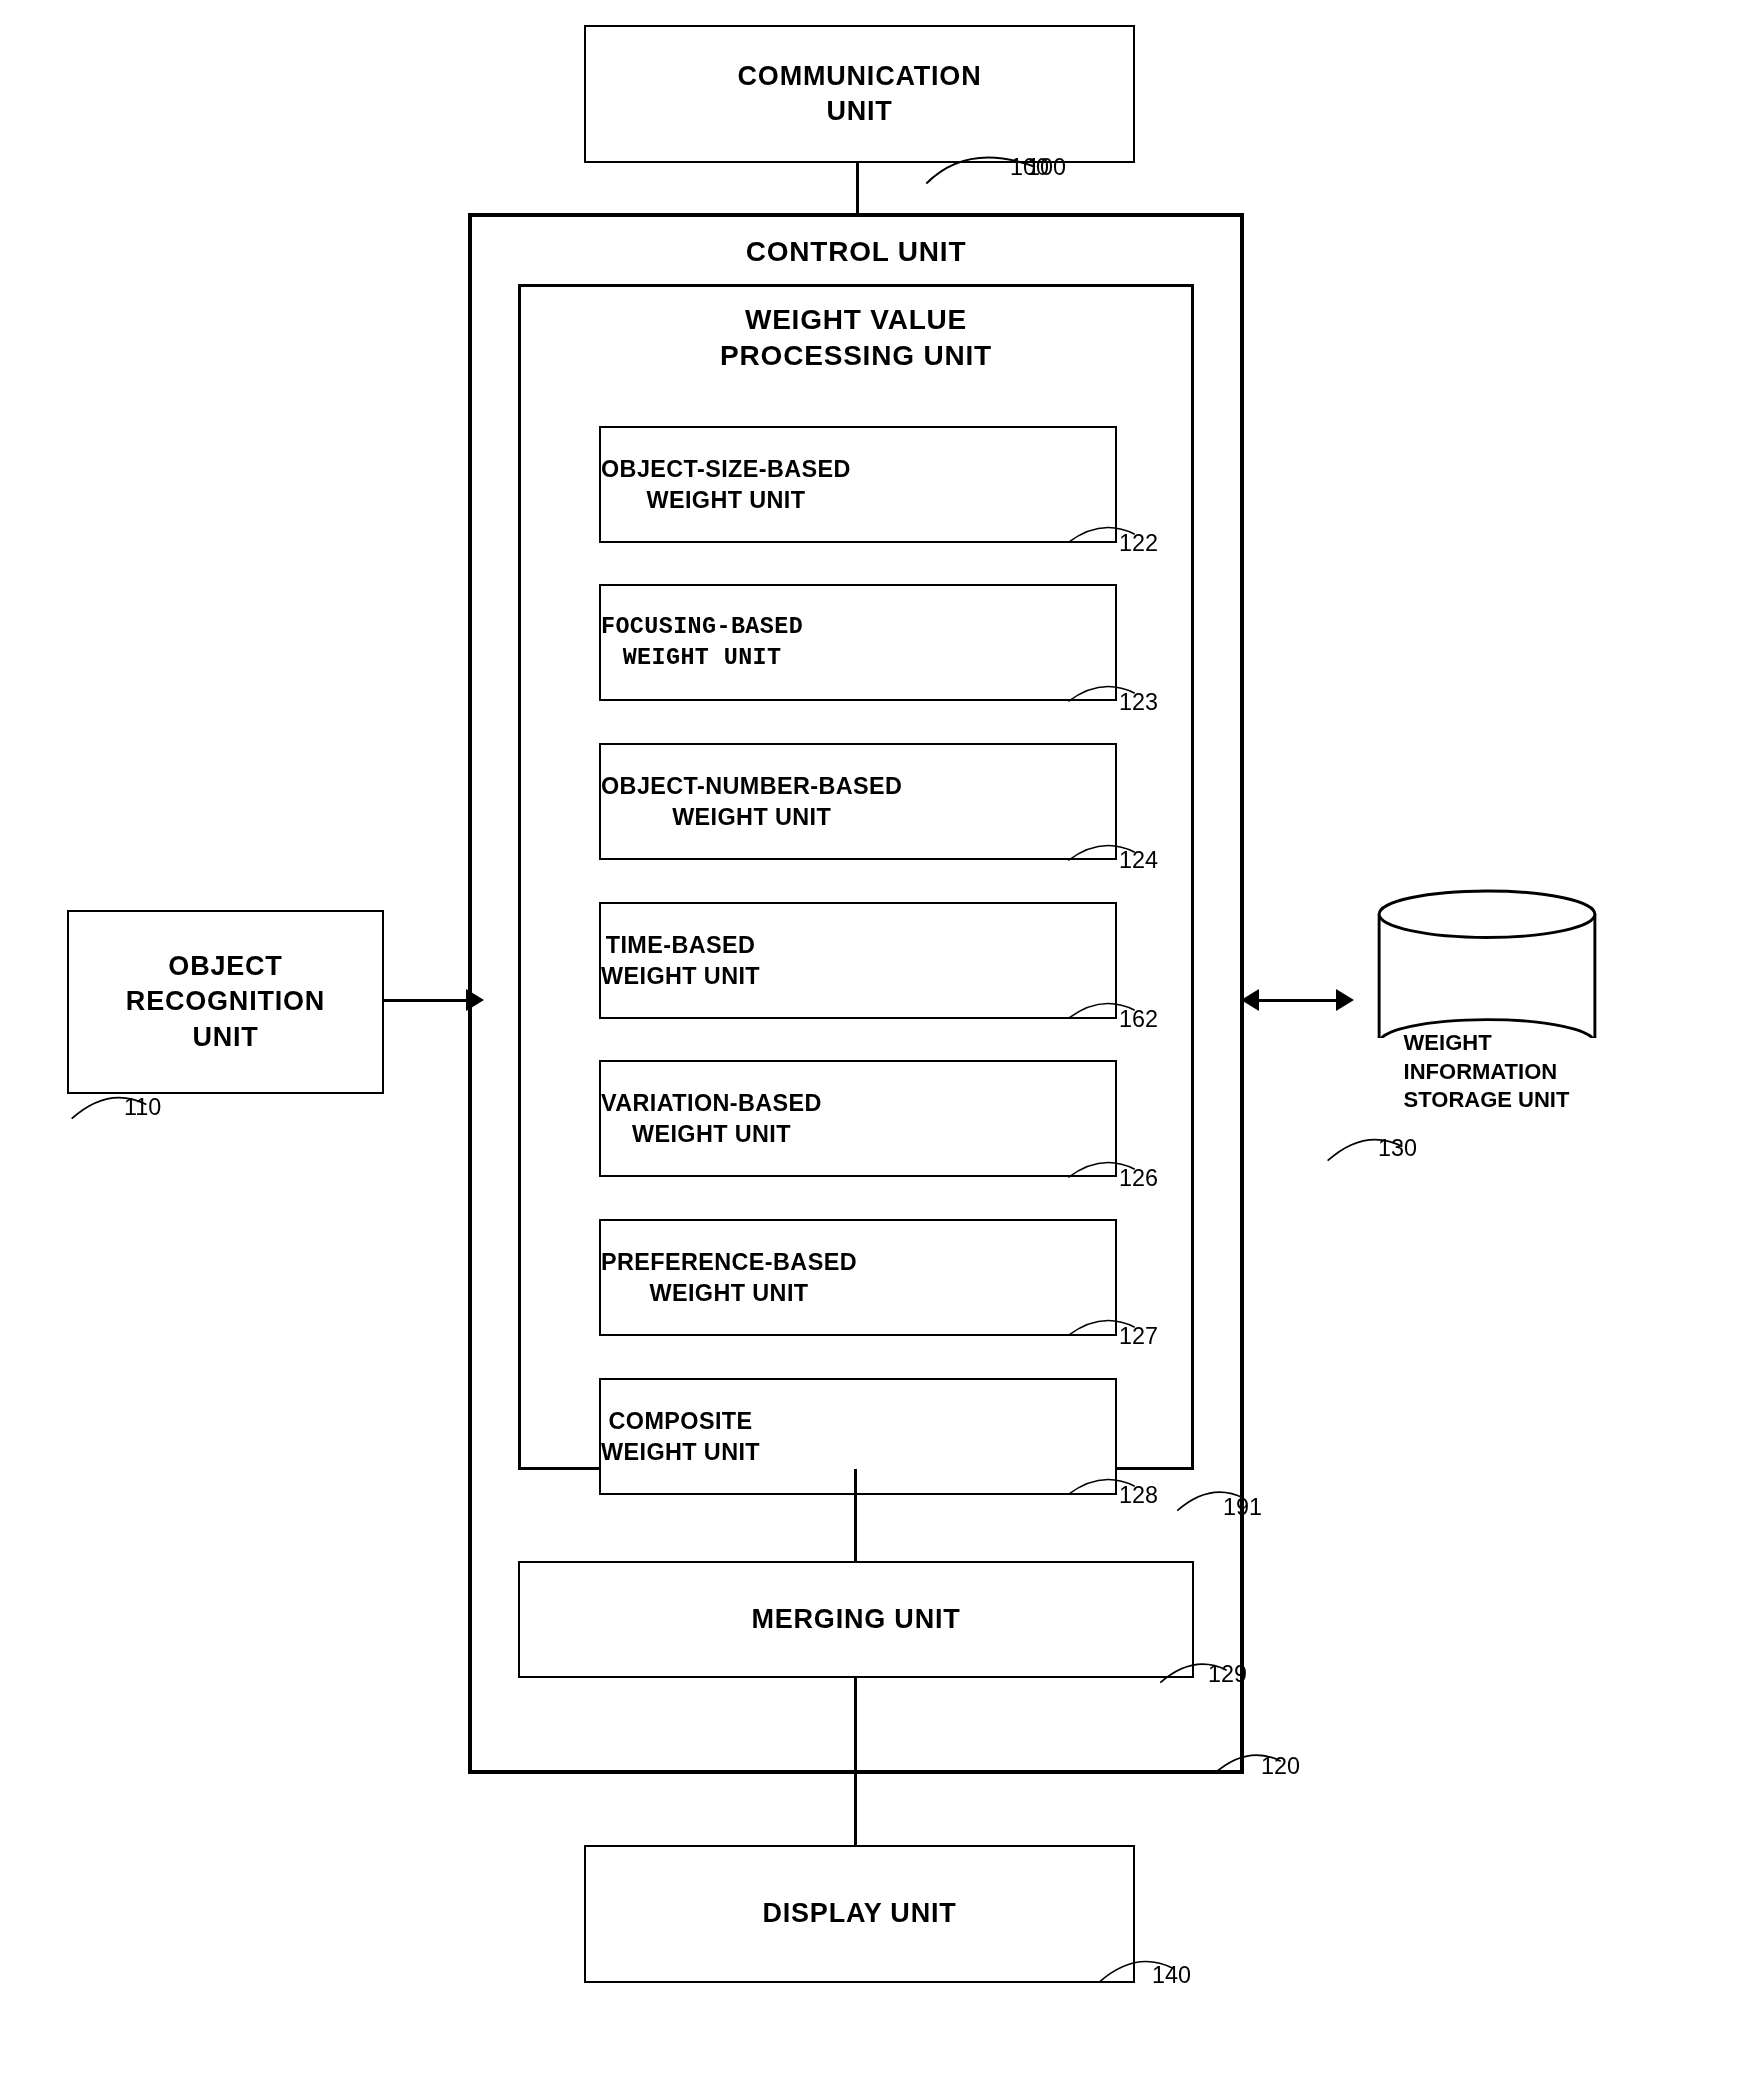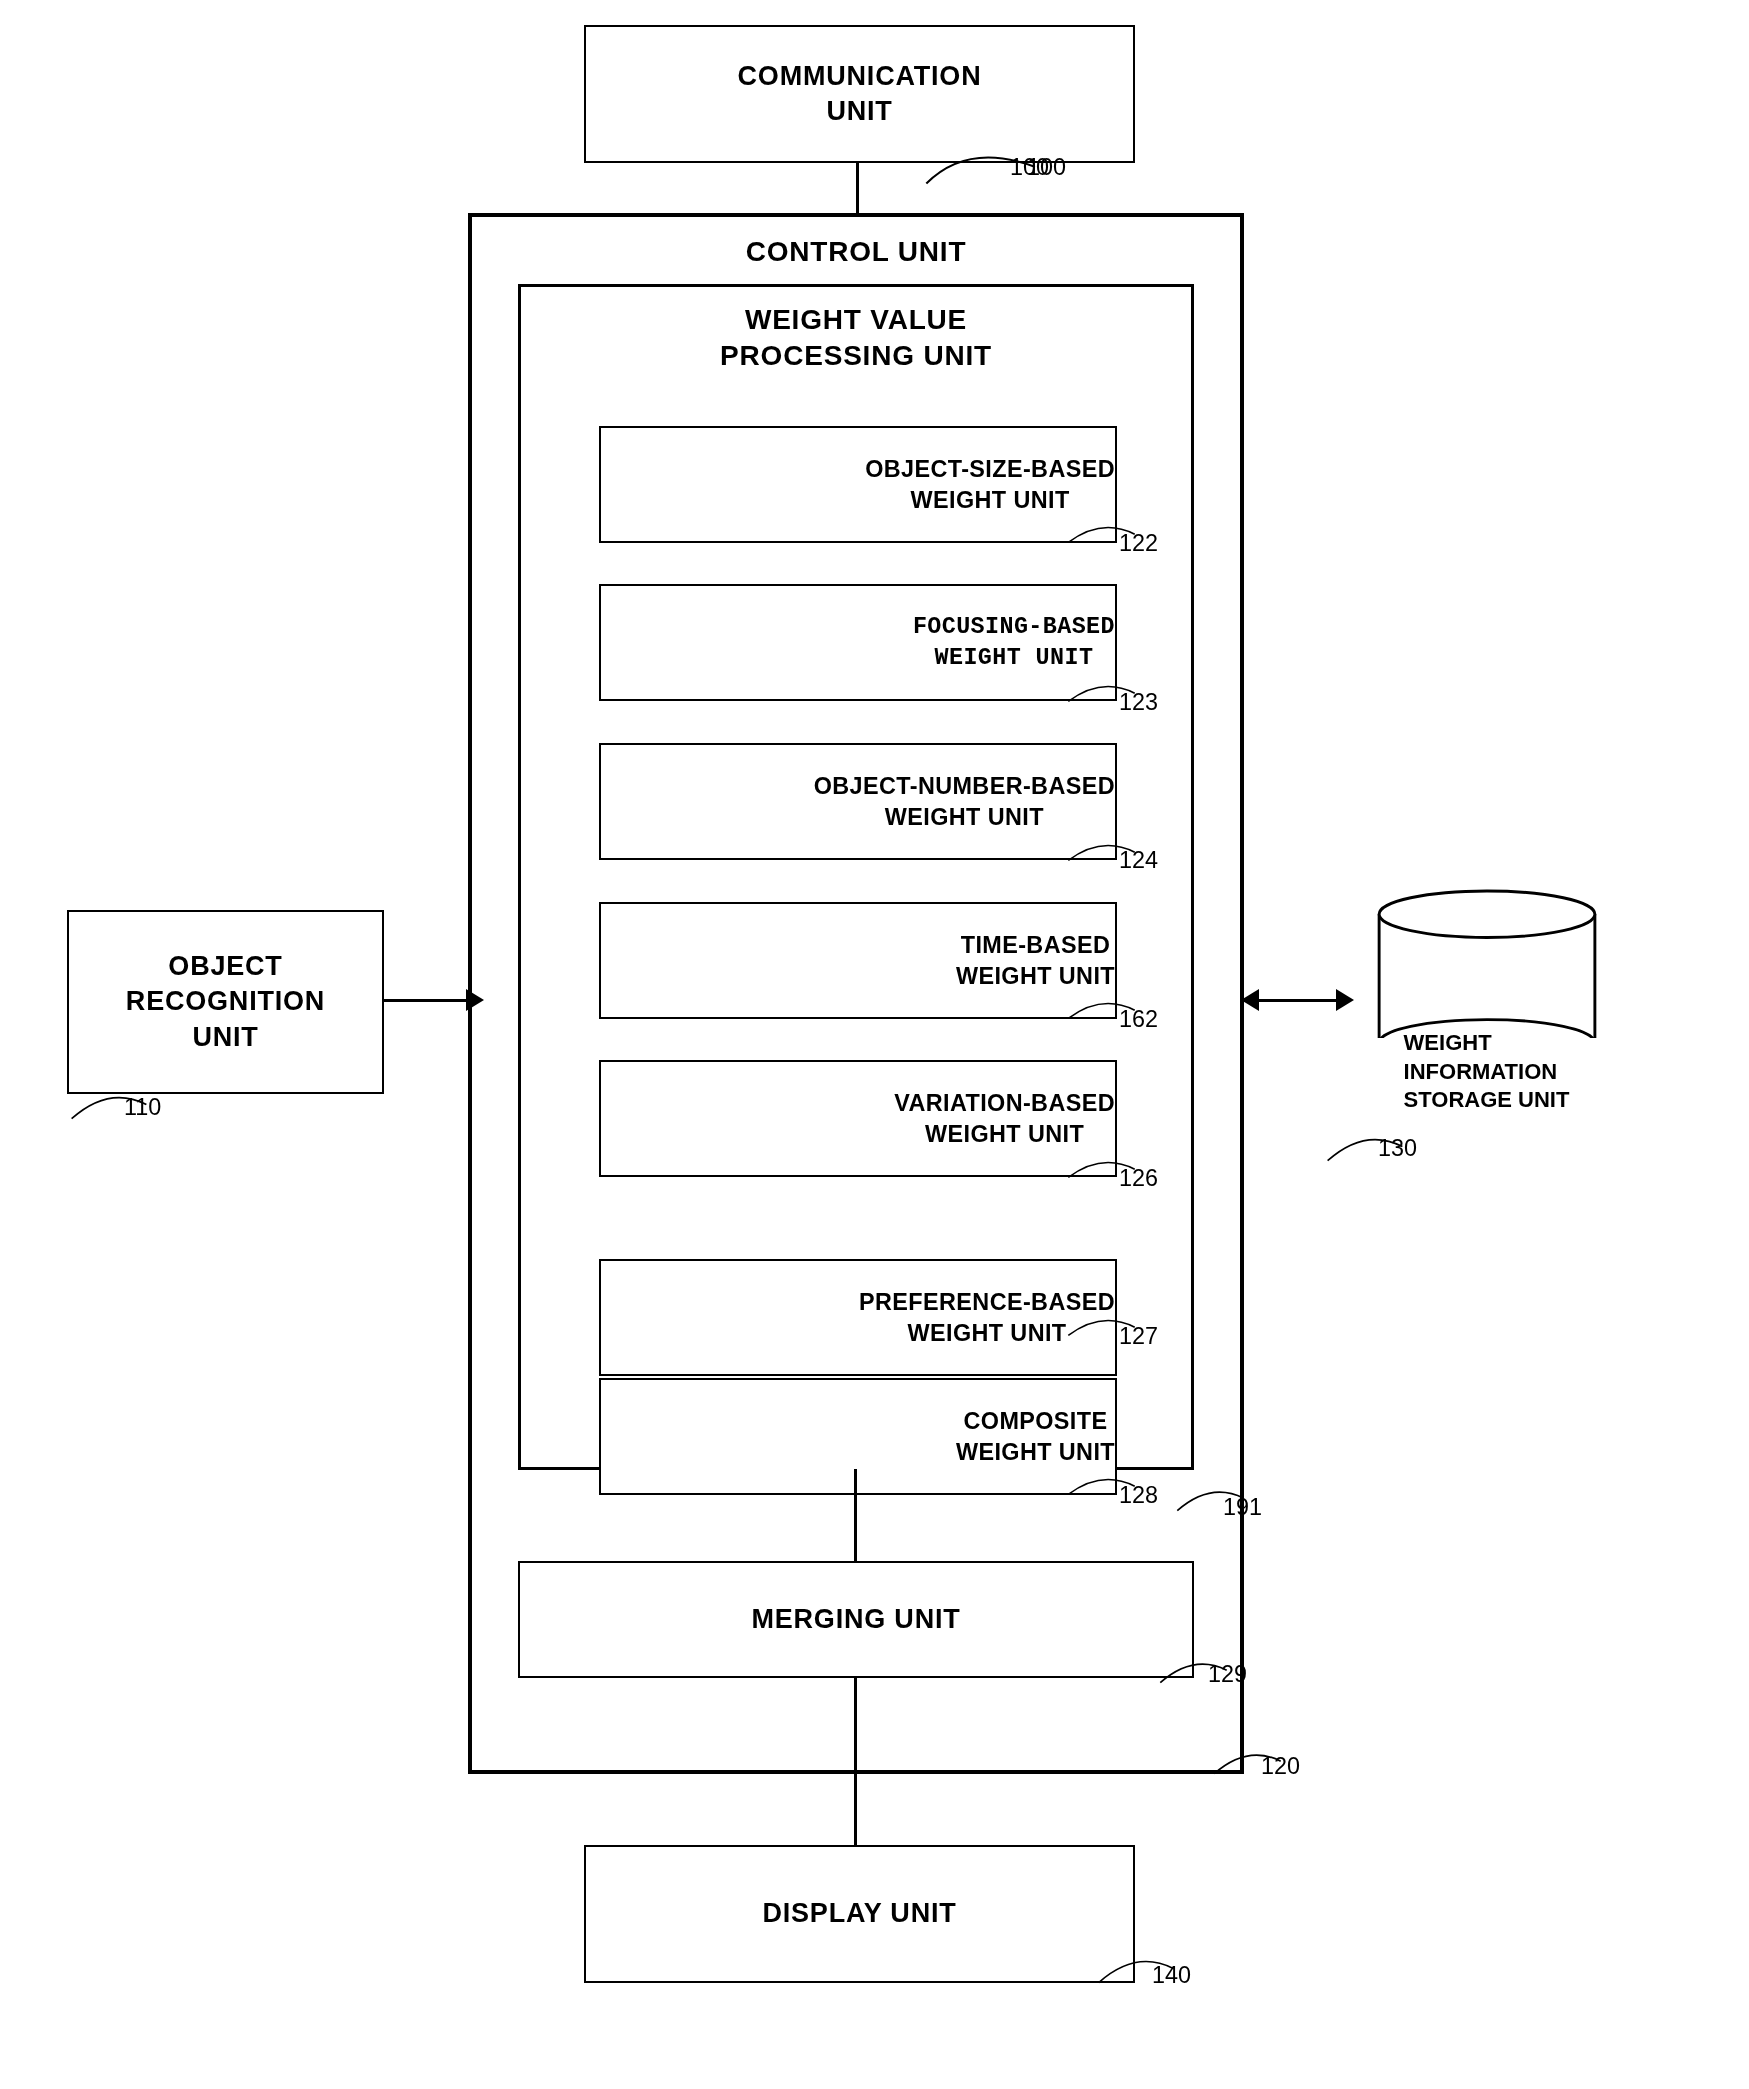--- a/index.html
+++ b/index.html
@@ -67,21 +67,21 @@
       font-size: 28px;
     }
 
     
     .sub-box {
       position: absolute;
       border: 2.9px solid #000;
       background: #fff;
       display: flex;
       align-items: center;
-      justify-content: flex-end;
+      justify-content: flex-start;
       text-align: center;
       font-size: 23.4px;
       font-weight: bold;
       letter-spacing: 0.4px;
       line-height: 1.3;
       width: 518px;
     }
 
     #obj-size {
       left: 599px; top: 426px;
@@ -100,21 +100,20 @@
       left: 599px; top: 902px;
       height: 117px;
     }
     #variation {
       left: 599px; top: 1060px;
       height: 117px;
     }
     #preference {
       left: 599px; top: 1219px;
       height: 117px;
-      margin-top: 40px;
     }
     #composite {
       left: 599px; top: 1378px;
       height: 117px;
     }
 
     
     #merging-unit {
       left: 518px; top: 1561px;
       width: 676px; height: 117px;

